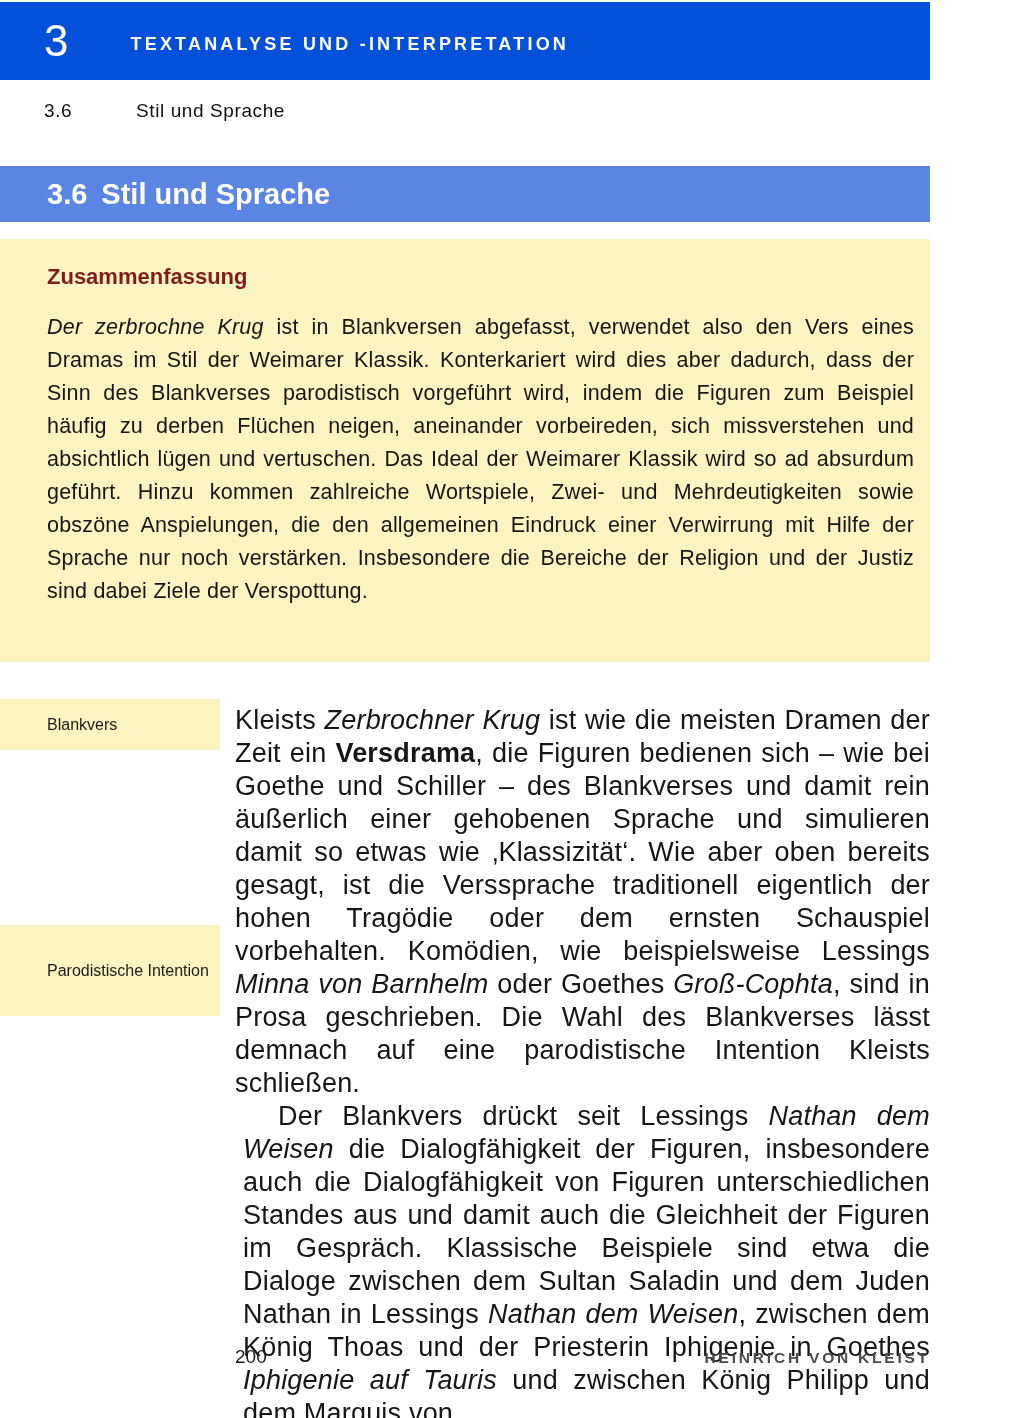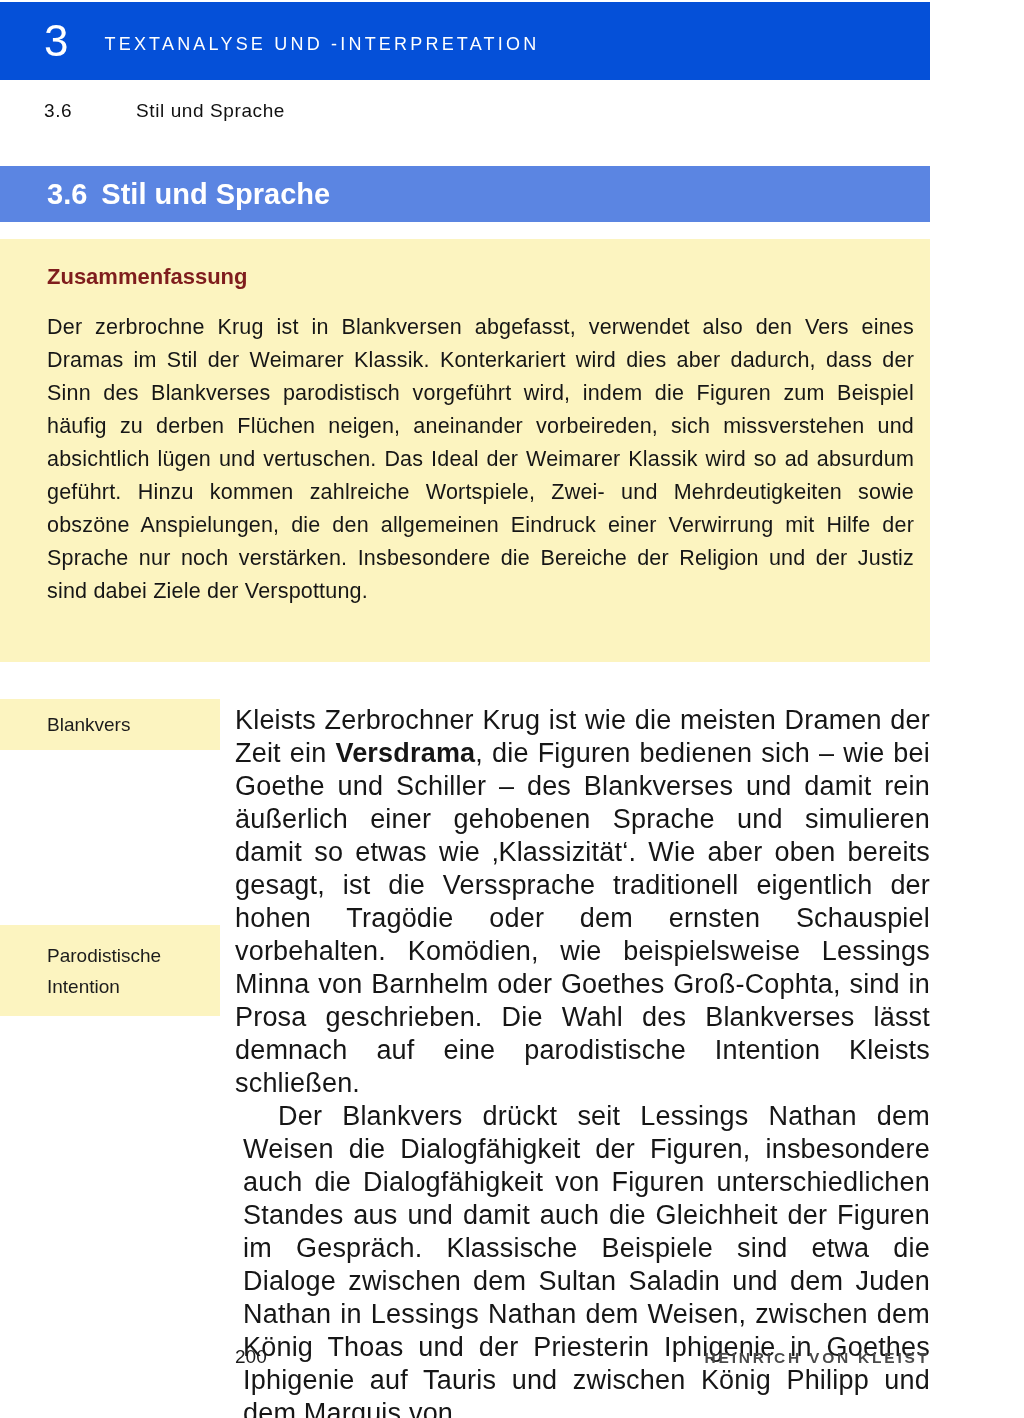--- a/index.html
+++ b/index.html
@@ -12,21 +12,21 @@
   }
   .page { position:relative; width:1024px; height:1418px; background:#ffffff; }
 
   
   .chapter-bar {
     position:absolute; left:0; top:2px; width:930px; height:78px;
     background:var(--chapter-bar-bg,#0550d8);
     color:#ffffff; display:flex; align-items:center;
   }
   .chapter-number { font-size:44px; font-weight:400; margin-left:44px; line-height:1; }
-  .chapter-title  { font-size:18px; font-weight:400; letter-spacing:3.2px; margin-left:36px; padding-top:6px; }
+  .chapter-title  { font-size:18px; font-weight:700; letter-spacing:3.2px; margin-left:62px; padding-top:6px; }
 
   
   .breadcrumb { position:absolute; left:44px; top:100px; font-size:19px; letter-spacing:0.6px; color:#111111; display:flex; }
   .crumb-number { width:92px; }
   .crumb-title  { }
 
   
   .section-bar {
     position:absolute; left:0; top:166px; width:930px; height:56px;
     background:var(--section-bar-bg,#5b85e2);
@@ -43,36 +43,36 @@
   }
   .summary-heading { font-size:22px; font-weight:700; color:#7f1d1d; margin-bottom:21px; }
   .summary-text {
     font-size:21.5px; line-height:33px; text-align:justify; letter-spacing:0.2px; color:#161616;
   }
 
   
   .margin-note {
     position:absolute; left:0; width:220px;
     background:var(--highlight-bg,#fcf4c0);
-    font-size:19px; color:#1c1c1c;
+    font-size:16px; color:#1c1c1c;
     display:flex; align-items:center;
     padding-left:47px; padding-right:8px; line-height:31px;
   }
   .note-1 { top:699px; height:51px; }
   .note-2 { top:925px; height:91px; }
 
   
   .body-column {
     position:absolute; left:235px; top:704px; width:695px;
     font-size:27px; line-height:33px; text-align:justify; letter-spacing:0.2px;
   }
   .body-paragraph { margin:0; }
   .body-paragraph.indented { text-indent:35px;margin-left:8px; }
 
-  .italic { }
+  .italic { font-style:italic; }
   .bold   { font-weight:700; }
 
   
   .page-number { position:absolute; left:235px; top:1346px; font-size:19px; color:#1c1c1c; }
   .footer-author {
     position:absolute; right:94px; top:1349px;
     font-size:15.5px; font-weight:700; letter-spacing:2.8px;
     color:var(--footer-author-color,#4a4a4a);
   }
 </style>

